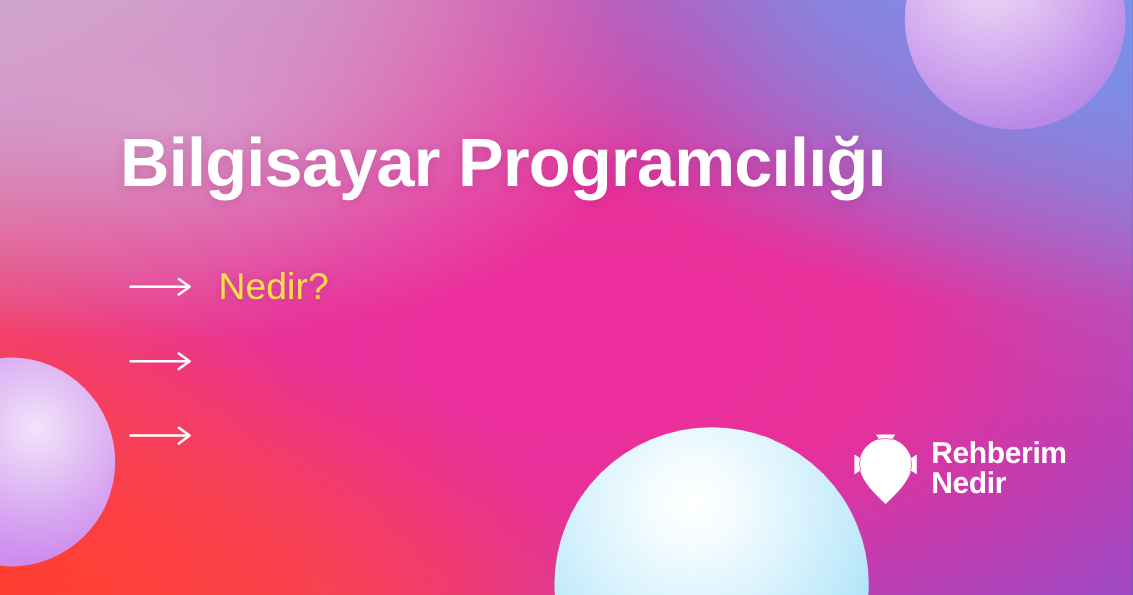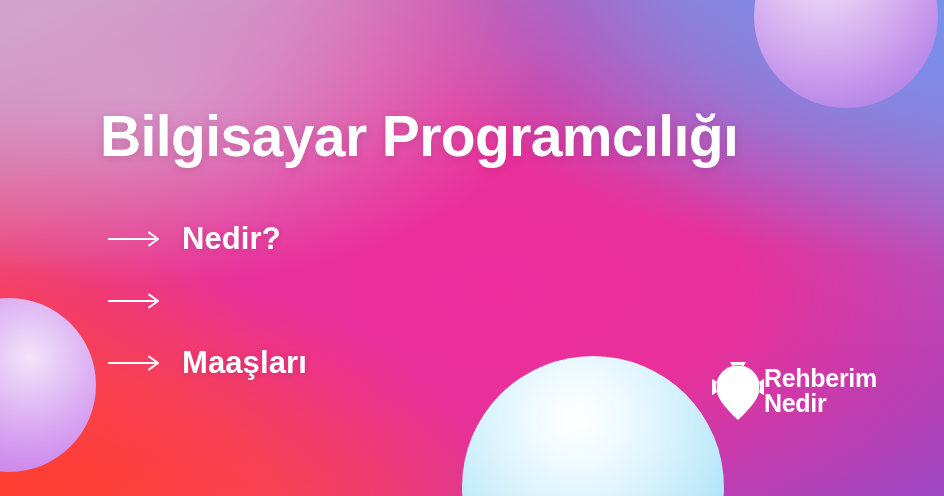--- a/index.html
+++ b/index.html
@@ -93,36 +93,37 @@
   }
   .bullet-arrow {
     display: block;
     width: 56px;
     height: 18px;
     flex: 0 0 56px;
     color: #ffffff;
   }
   .bullet-arrow svg { display: block; }
   .bullet-label {
-    color: #ffffff;
+    color: #fde047;
     font-size: 31px;
-    font-weight: 700;
+    font-weight: 400;
     letter-spacing: 0.1px;
     white-space: nowrap;
     text-shadow: 0 1px 7px rgba(120,20,80,0.22);
     text-align: right;
   }
 
   
   .logo {
     position: absolute;
     left: 712px;
     top: 362px;
     display: flex;
     align-items: center;
+    gap: 12px;
   }
   .logo-mark { width: 52px; height: 58px; flex: 0 0 52px; display: block; }
   .logo-text {
     display: flex;
     flex-direction: column;
     color: #ffffff;
     font-weight: 700;
     font-size: 25px;
     line-height: 1.02;
     letter-spacing: -0.3px;
@@ -166,21 +167,20 @@
         </span>
       </li>
 
       <li class="bullet">
         <span class="bullet-arrow">
           <svg viewBox="0 0 56 18" width="56" height="18" aria-hidden="true">
             <path d="M0 9 H47" stroke="currentColor" stroke-width="2.1" fill="none" stroke-linecap="round"></path>
             <path d="M41 2.5 L50 9 L41 15.5" stroke="currentColor" stroke-width="2.1" fill="none" stroke-linecap="round" stroke-linejoin="round"></path>
           </svg>
         </span>
-        <span class="bullet-label">Maaşları</span>
       </li>
 
     </ul>
 
     <div class="logo">
       <span class="logo-mark">
         <svg viewBox="0 0 52 58" width="52" height="58" aria-hidden="true">
           <g fill="#ffffff">
 
             <path d="M26 4

